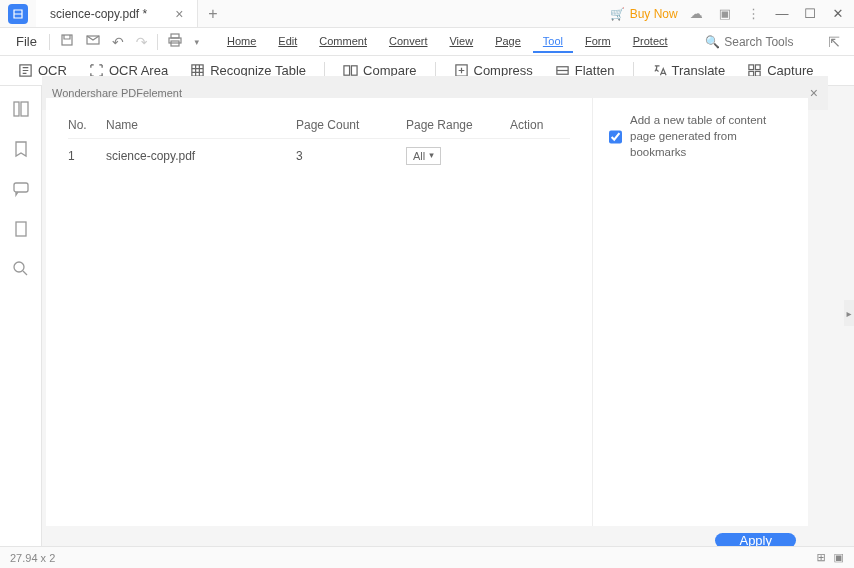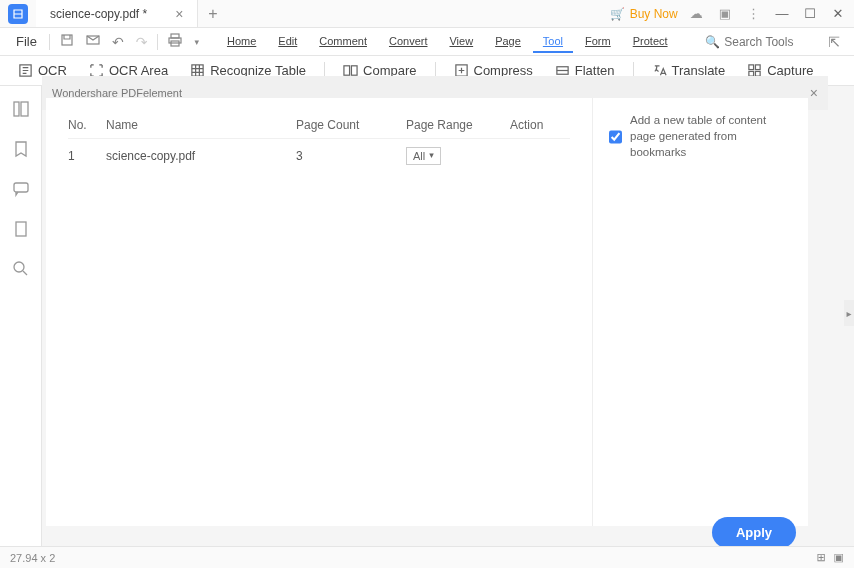--- a/index.html
+++ b/index.html
@@ -60,21 +60,21 @@
 .col-pc { width: 110px; }
 .col-pr { width: 104px; }
 .col-act { width: 60px; }
 .select-all { border: 1px solid #ccc; padding: 2px 6px; font-size: 11px; color: #666; cursor: pointer; display: inline-flex; align-items: flex-start; gap: 4px; }
 
 .right-pane { width: 226px; padding: 14px 16px; }
 .checkbox-row { display: flex; gap: 8px; font-size: 11.5px; color: #666; line-height: 1.4; }
 .checkbox-row input { margin-top: 2px; accent-color: #3b82f6; }
 
 
-.apply-btn { position: absolute; right: 58px; bottom: 20px; background: #3b82f6; color: #fff; border: none; padding: 8px 24px; border-radius: 16px; font-size: 13px; cursor: pointer; font-weight: bold; }
+.apply-btn { position: absolute; right: 58px; bottom: 20px; background: #3b82f6; color: #fff; border: none; padding: 0 24px; border-radius: 16px; font-size: 13px; cursor: pointer; }
 
 
 .statusbar { position: absolute; bottom: 0; left: 0; right: 0; height: 22px; background: #fafafa; border-top: 1px solid #e5e5e5; display: flex; align-items: center; padding: 0 10px; font-size: 11px; color: #888; }
 .status-right { margin-left: auto; display: flex; gap: 8px; }
 .status-right span { cursor: pointer; }
 
 
 .right-scroll { position: absolute; right: 0; top: 86px; width: 10px; height: 460px; background: #f5f5f5; }
 .right-expand { position: absolute; right: 0; top: 300px; width: 10px; height: 26px; background: #eee; display: flex; align-items: center; justify-content: center; cursor: pointer; font-size: 10px; color: #888; }
 </style>

